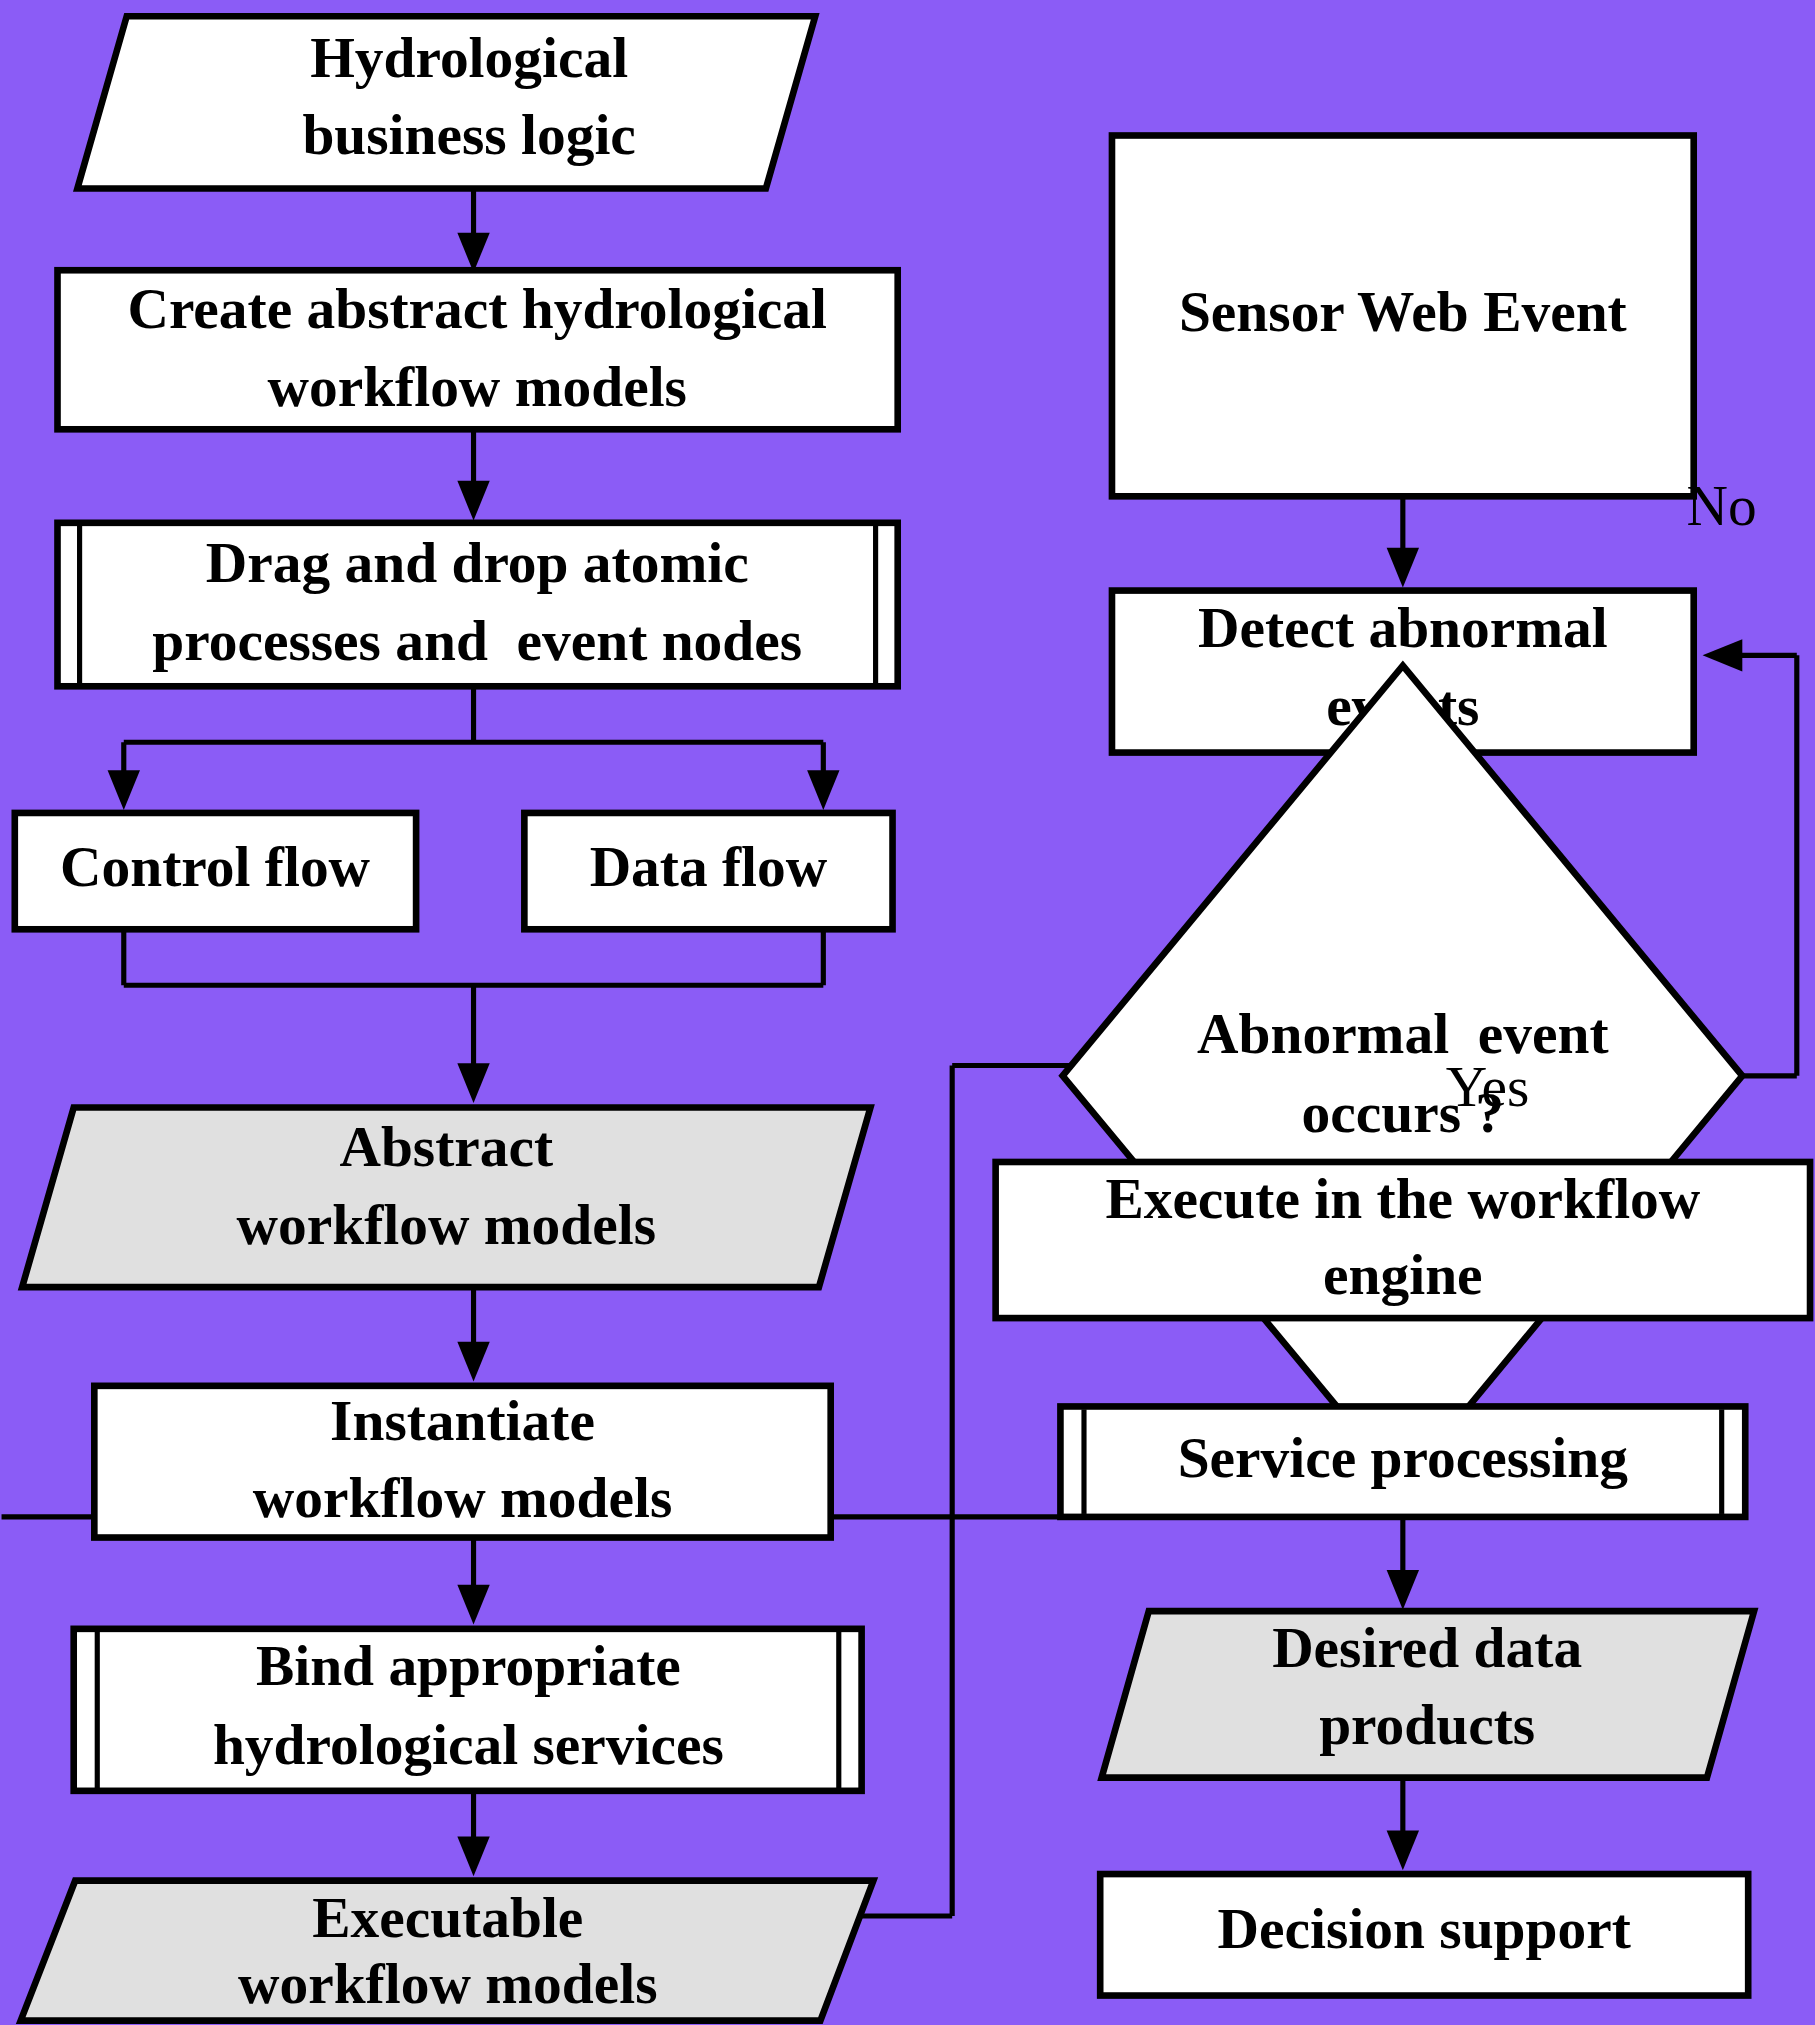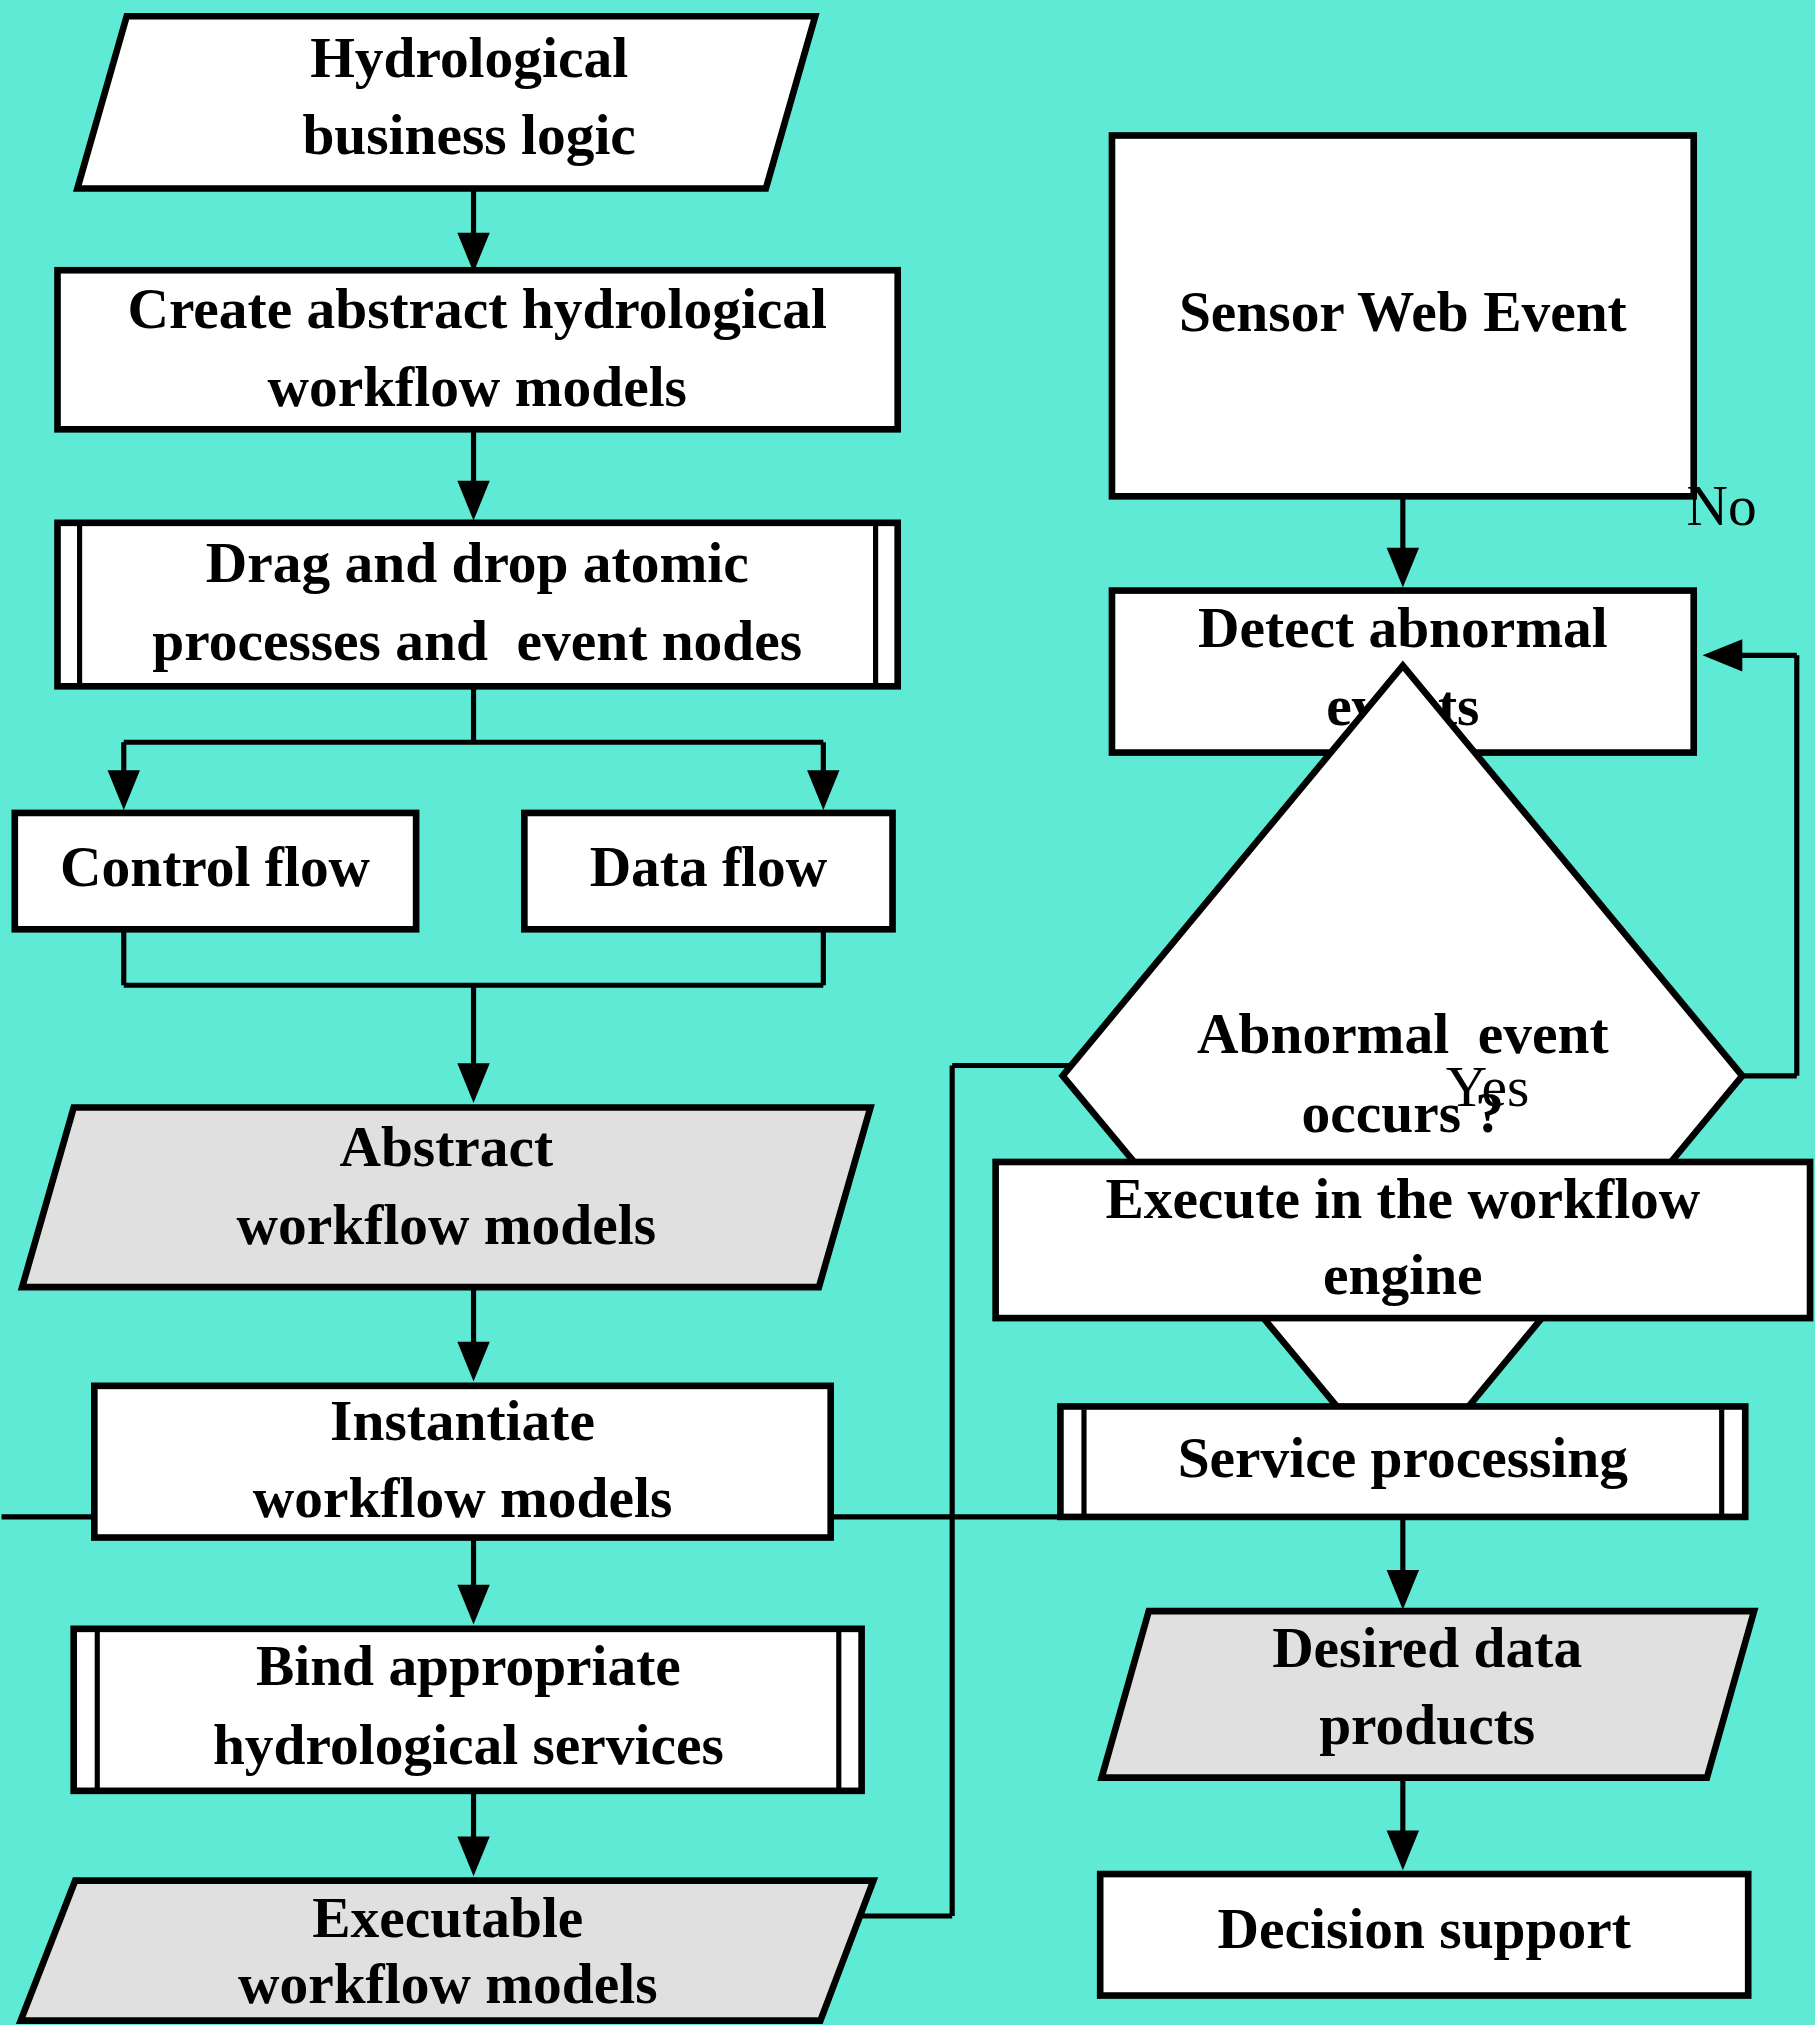--- a/index.html
+++ b/index.html
@@ -4,21 +4,21 @@
 <style>
   html, body {
     margin: 0;
     padding: 0;
     background: #ffffff;
   }
   #flowchart-root {
     position: relative;
     width: 1816px;
     height: 2025px;
-    background: #5eead4;
+    background: #8b5cf6;
     font-family: "Liberation Serif", "DejaVu Serif", serif;
   }
   svg#flow-svg {
     position: absolute;
     top: 0;
     left: 0;
     width: 1816px;
     height: 2025px;
     display: block;
   }

